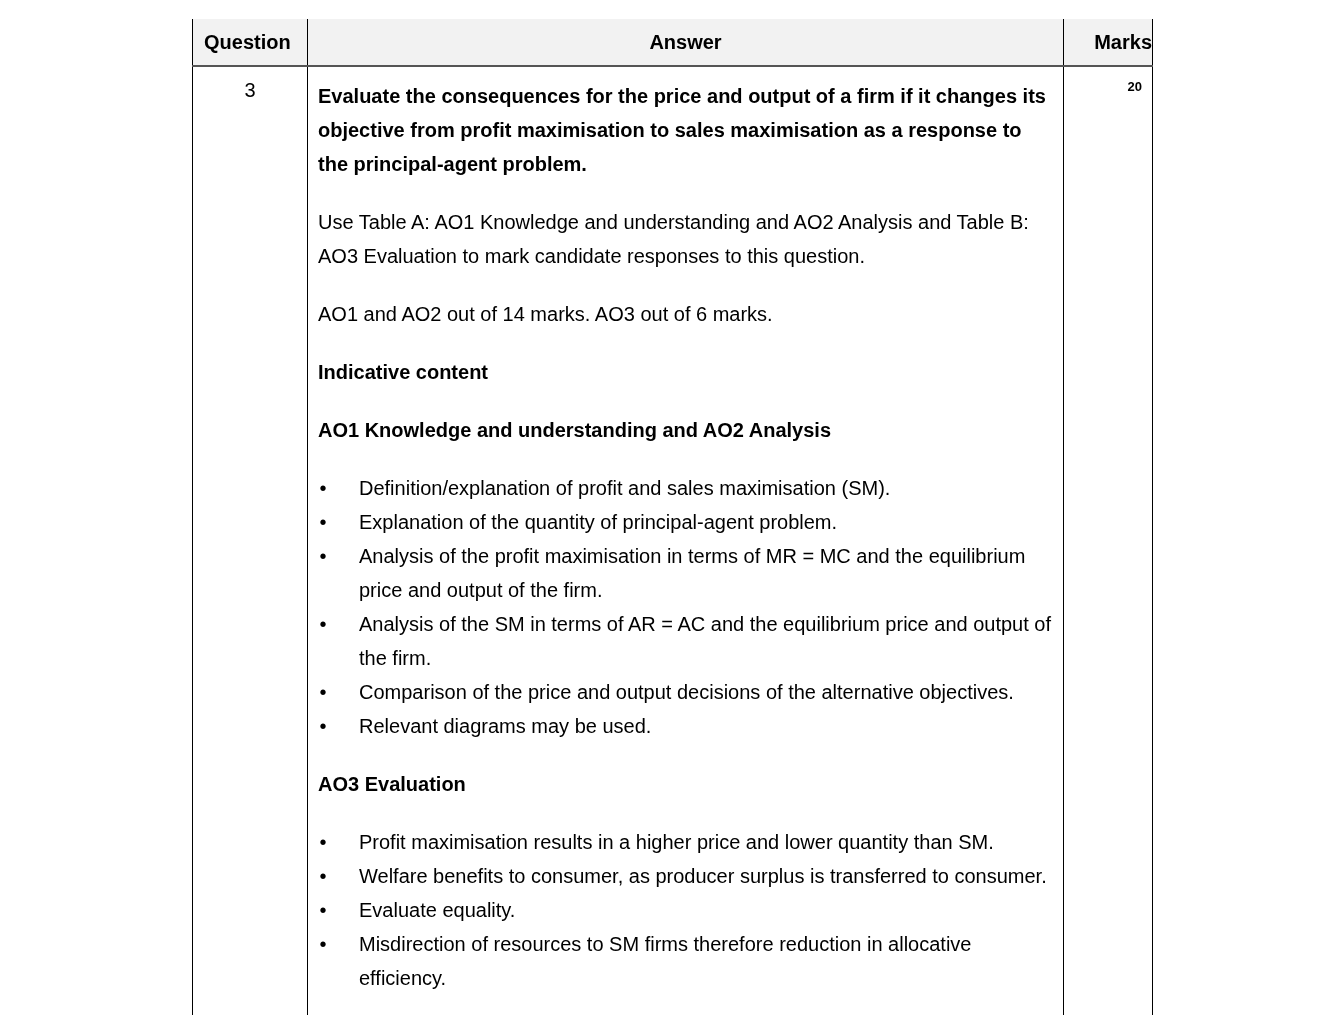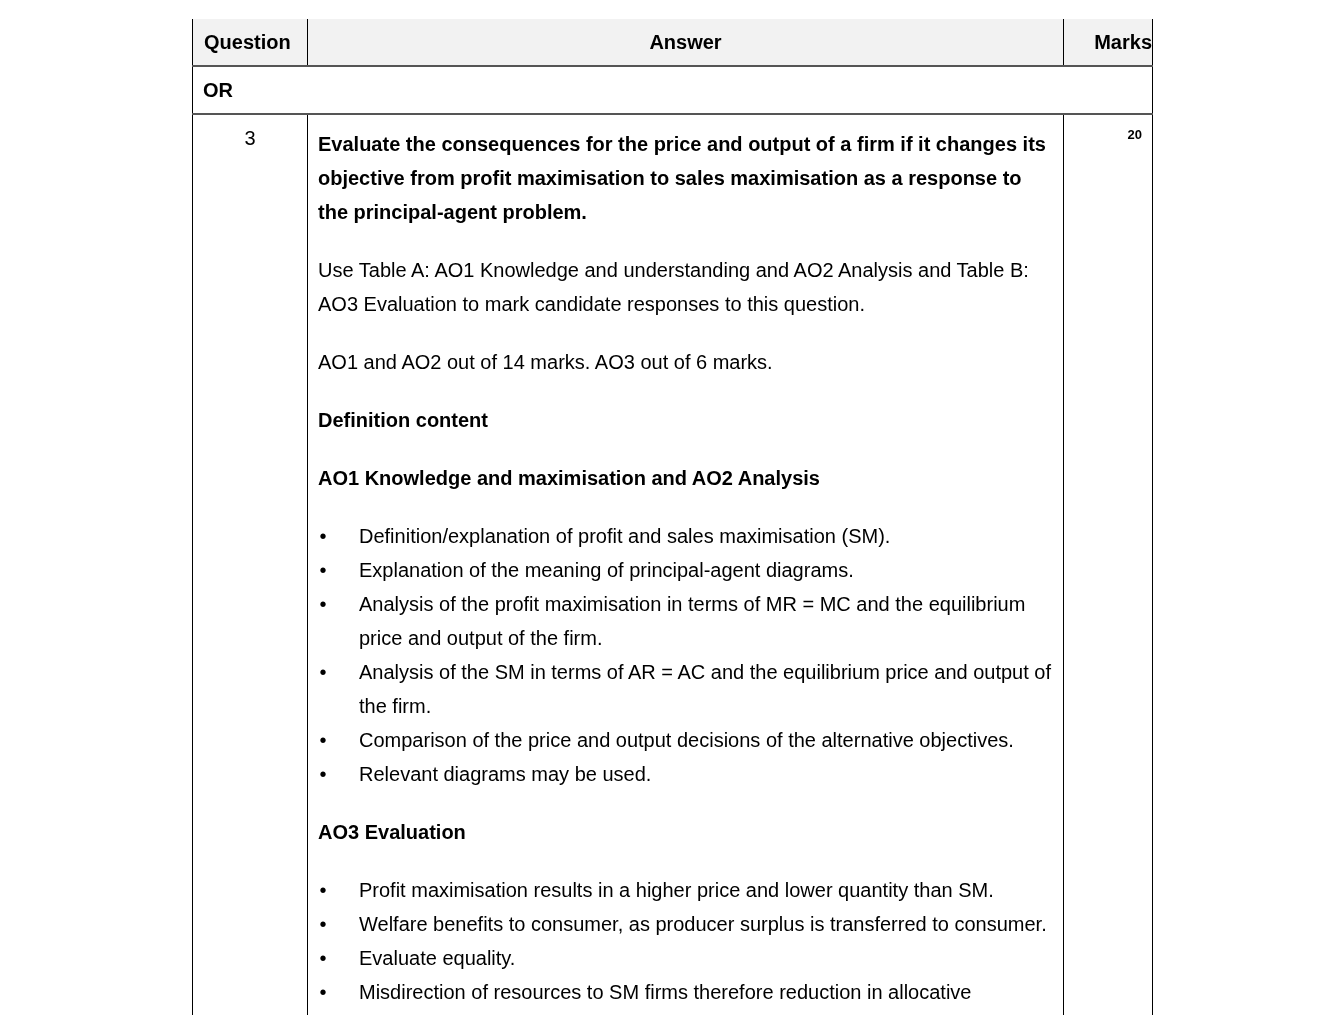--- a/index.html
+++ b/index.html
@@ -123,34 +123,31 @@
     <col class="col-q">
     <col class="col-a">
     <col class="col-m">
   </colgroup>
   <tbody>
       <tr class="header-row">
     <th class="th-q">Question</th>
     <th class="th-a">Answer</th>
     <th class="th-m">Marks</th>
   </tr>
-  <tr class="or-row">
-    <td colspan="3">OR</td>
-  </tr>
   <tr class="main-row">
     <td class="q-cell">3</td>
     <td class="answer-cell">
       <p class="q-text">Evaluate the consequences for the price and output of a firm if it changes its objective from profit maximisation to sales maximisation as a response to the principal-agent problem.</p>
       <p class="instr">Use Table A: AO1 Knowledge and understanding and AO2 Analysis and Table B: AO3 Evaluation to mark candidate responses to this question.</p>
       <p class="split">AO1 and AO2 out of 14 marks. AO3 out of 6 marks.</p>
-      <p class="heading">Definition content</p>
-      <p class="heading">AO1 Knowledge and maximisation and AO2 Analysis</p>
+      <p class="heading">Indicative content</p>
+      <p class="heading">AO1 Knowledge and understanding and AO2 Analysis</p>
       <ul class="bullets">
         <li><span class="bullet">•</span><span>Definition/explanation of profit and sales maximisation (SM).</span></li>
-        <li><span class="bullet">•</span><span>Explanation of the meaning of principal-agent diagrams.</span></li>
+        <li><span class="bullet">•</span><span>Explanation of the quantity of principal-agent problem.</span></li>
         <li><span class="bullet">•</span><span>Analysis of the profit maximisation in terms of MR = MC and the equilibrium price and output of the firm.</span></li>
         <li><span class="bullet">•</span><span>Analysis of the SM in terms of AR = AC and the equilibrium price and output of the firm.</span></li>
         <li><span class="bullet">•</span><span>Comparison of the price and output decisions of the alternative objectives.</span></li>
         <li><span class="bullet">•</span><span>Relevant diagrams may be used.</span></li>
       </ul>
       <p class="heading ao3-head">AO3 Evaluation</p>
       <ul class="bullets ao3">
         <li><span class="bullet">•</span><span>Profit maximisation results in a higher price and lower quantity than SM.</span></li>
         <li><span class="bullet">•</span><span>Welfare benefits to consumer, as producer surplus is transferred to consumer.</span></li>
         <li><span class="bullet">•</span><span>Evaluate equality.</span></li>

